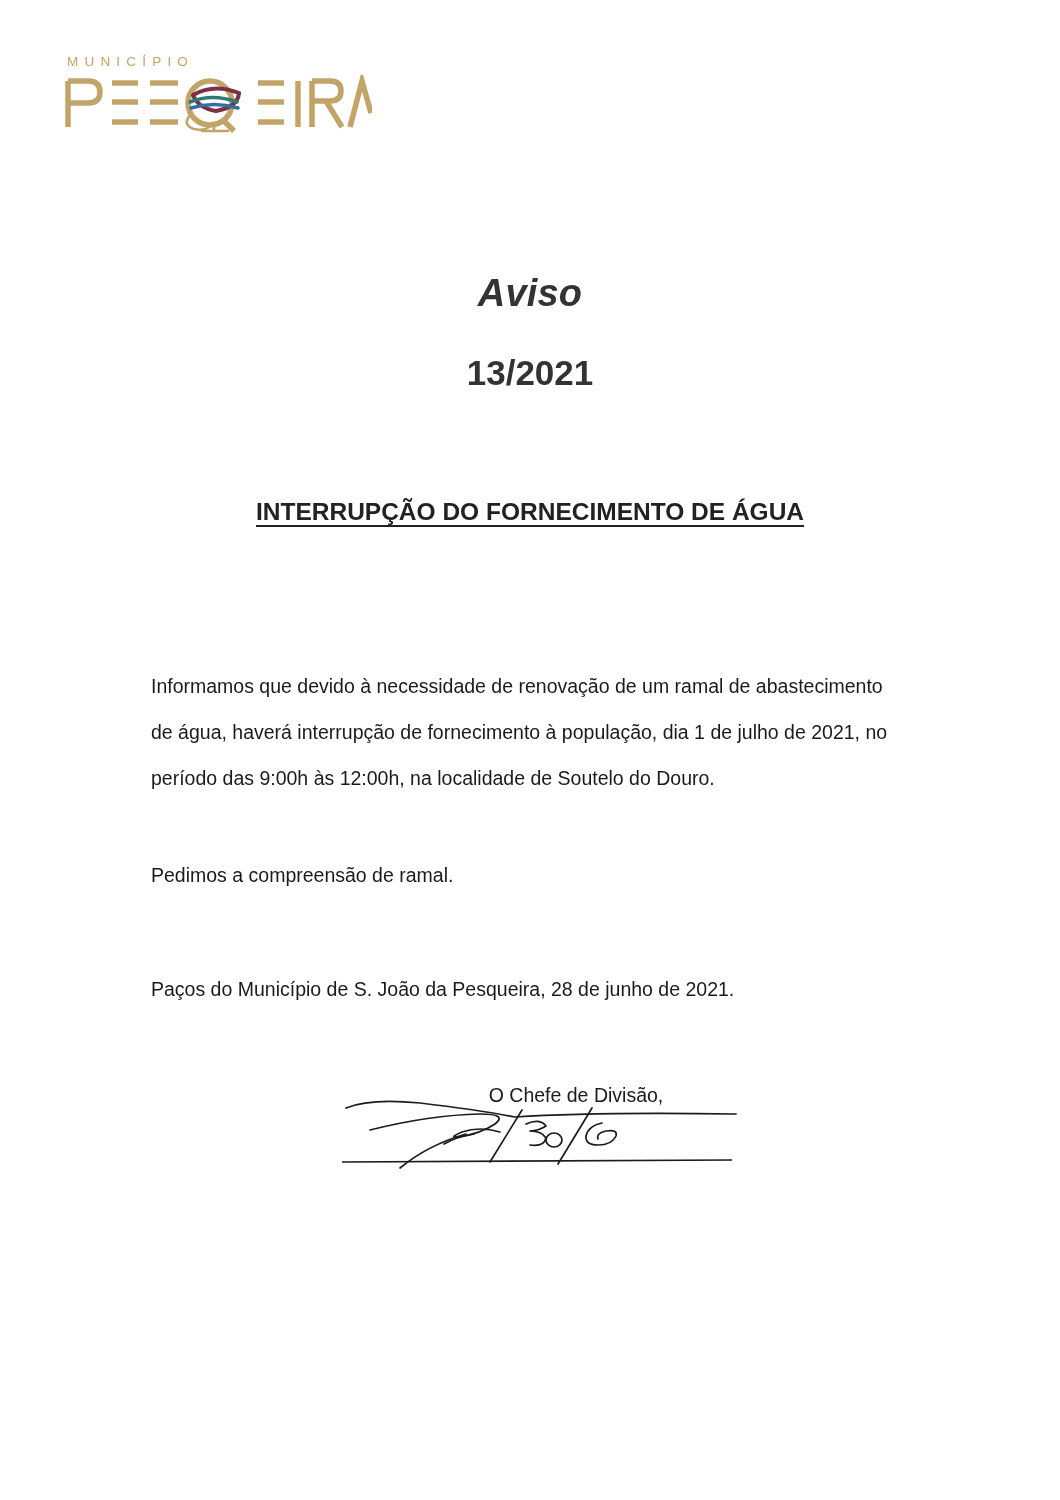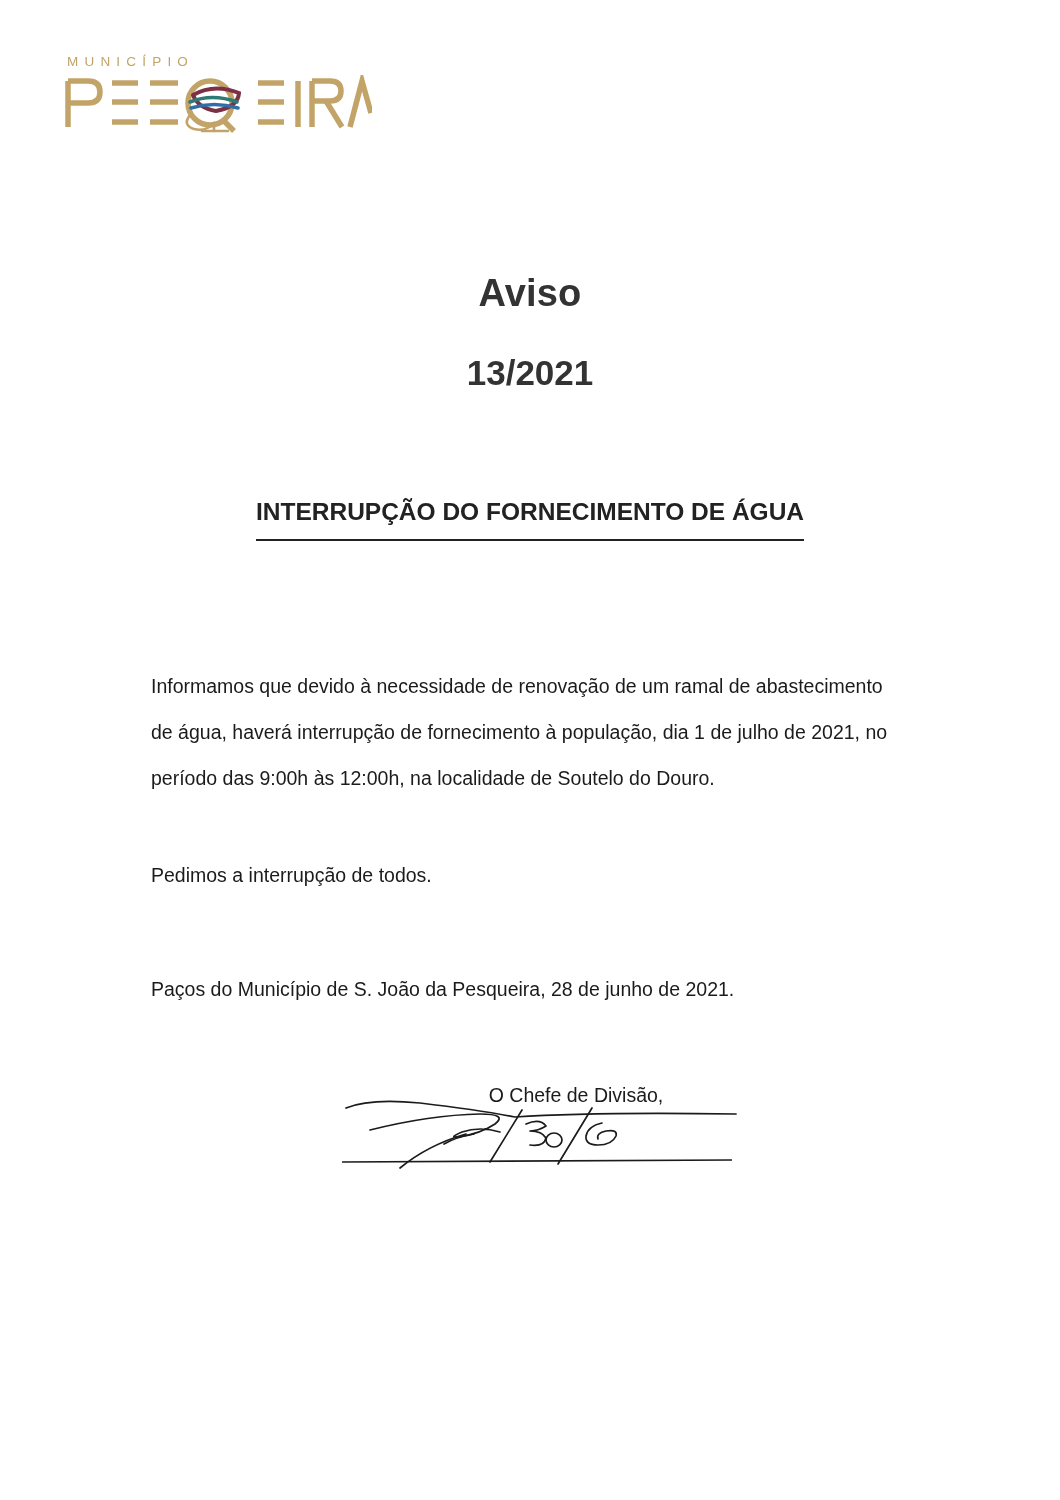--- a/index.html
+++ b/index.html
@@ -47,20 +47,21 @@
   .doc-title {
     position: absolute;
     left: 0;
     top: 272px;
     width: 1060px;
     text-align: center;
     font-size: 38px;
     font-weight: bold;
     letter-spacing: 0.2px;
     color: #333333;
+    font-style: italic;
   }
   .doc-number {
     position: absolute;
     left: 0;
     top: 353px;
     width: 1060px;
     text-align: center;
     font-size: 35px;
     font-weight: bold;
     color: #333333;
@@ -81,21 +82,21 @@
     left: 0;
     top: 555px;
     width: 1060px;
     text-align: center;
     font-size: 24.5px;
     font-weight: bold;
     color: #222222;
   }
   .subject-line1 span, .subject-line2 span {
     border-bottom: 2px solid #222222;
-    padding-bottom: 14px;
+    padding-bottom: 0;
   }
 
   
   .body-block {
     position: absolute;
     left: 151px;
     top: 663px;
     width: 780px;
   }
   .body-line {
@@ -216,21 +217,21 @@
   <div class="subject-line1">
     <span>INTERRUPÇÃO DO FORNECIMENTO DE ÁGUA</span>
   </div>
 
   <div class="body-block">
     <div class="body-line">Informamos que devido à necessidade de renovação de um ramal de abastecimento</div>
     <div class="body-line">de água, haverá interrupção de fornecimento à população, dia 1 de julho de 2021, no</div>
     <div class="body-line">período das 9:00h às 12:00h, na localidade de Soutelo do Douro.</div>
   </div>
 
-  <div class="para-request">Pedimos a interrupção de todos.</div>
+  <div class="para-request">Pedimos a compreensão de ramal.</div>
   <div class="para-place-date">Paços do Município de S. João da Pesqueira, 28 de junho de 2021.</div>
 
   <div class="sig-role">O Chefe de Divisão,</div>
 
   <div class="sig-area">
     <svg width="400" height="85" viewBox="0 0 400 85" xmlns="http://www.w3.org/2000/svg" aria-hidden="true">
       <g fill="none" stroke="#1b1b1b" stroke-width="1.7" stroke-linecap="round" stroke-linejoin="round">
         <path d="M6,18 Q30,8 80,13 Q140,20 175,27 Q250,22 396,24"></path>
         <path d="M30,40 Q90,25 140,24 Q168,24 155,34 Q140,44 118,47 Q108,48 122,42 Q140,36 160,42"></path>
         <path d="M60,78 Q88,55 126,44"></path>

